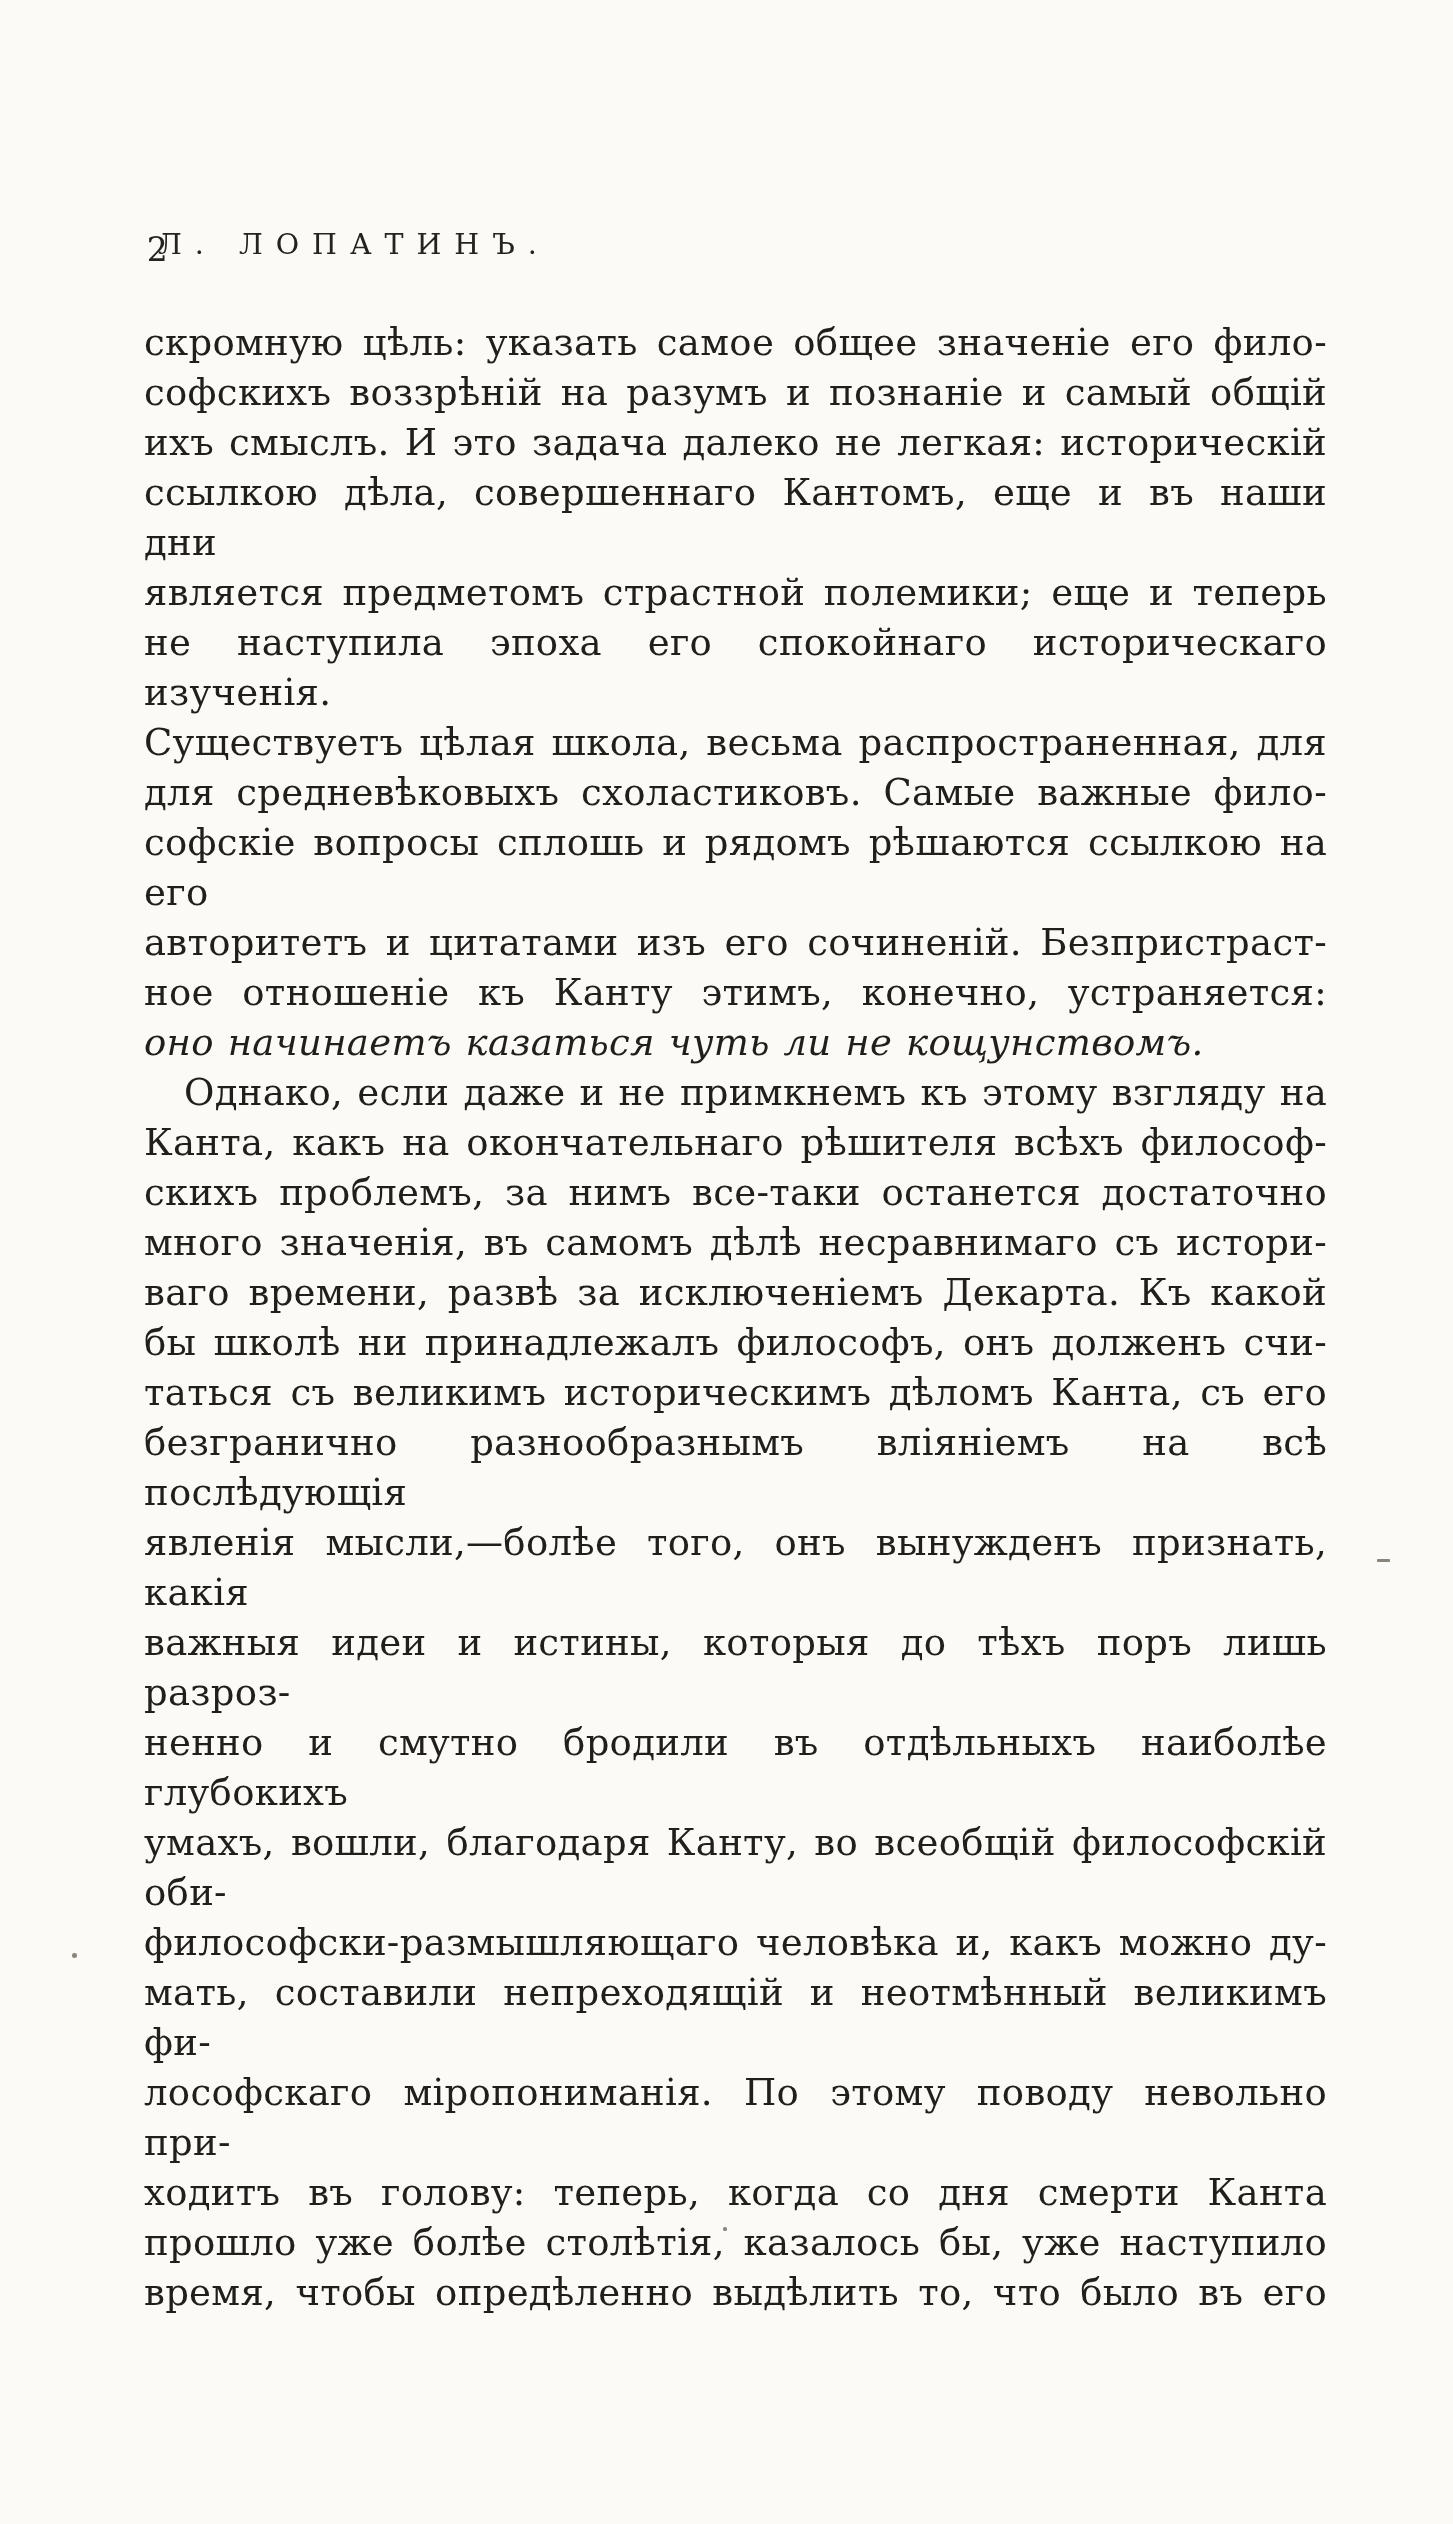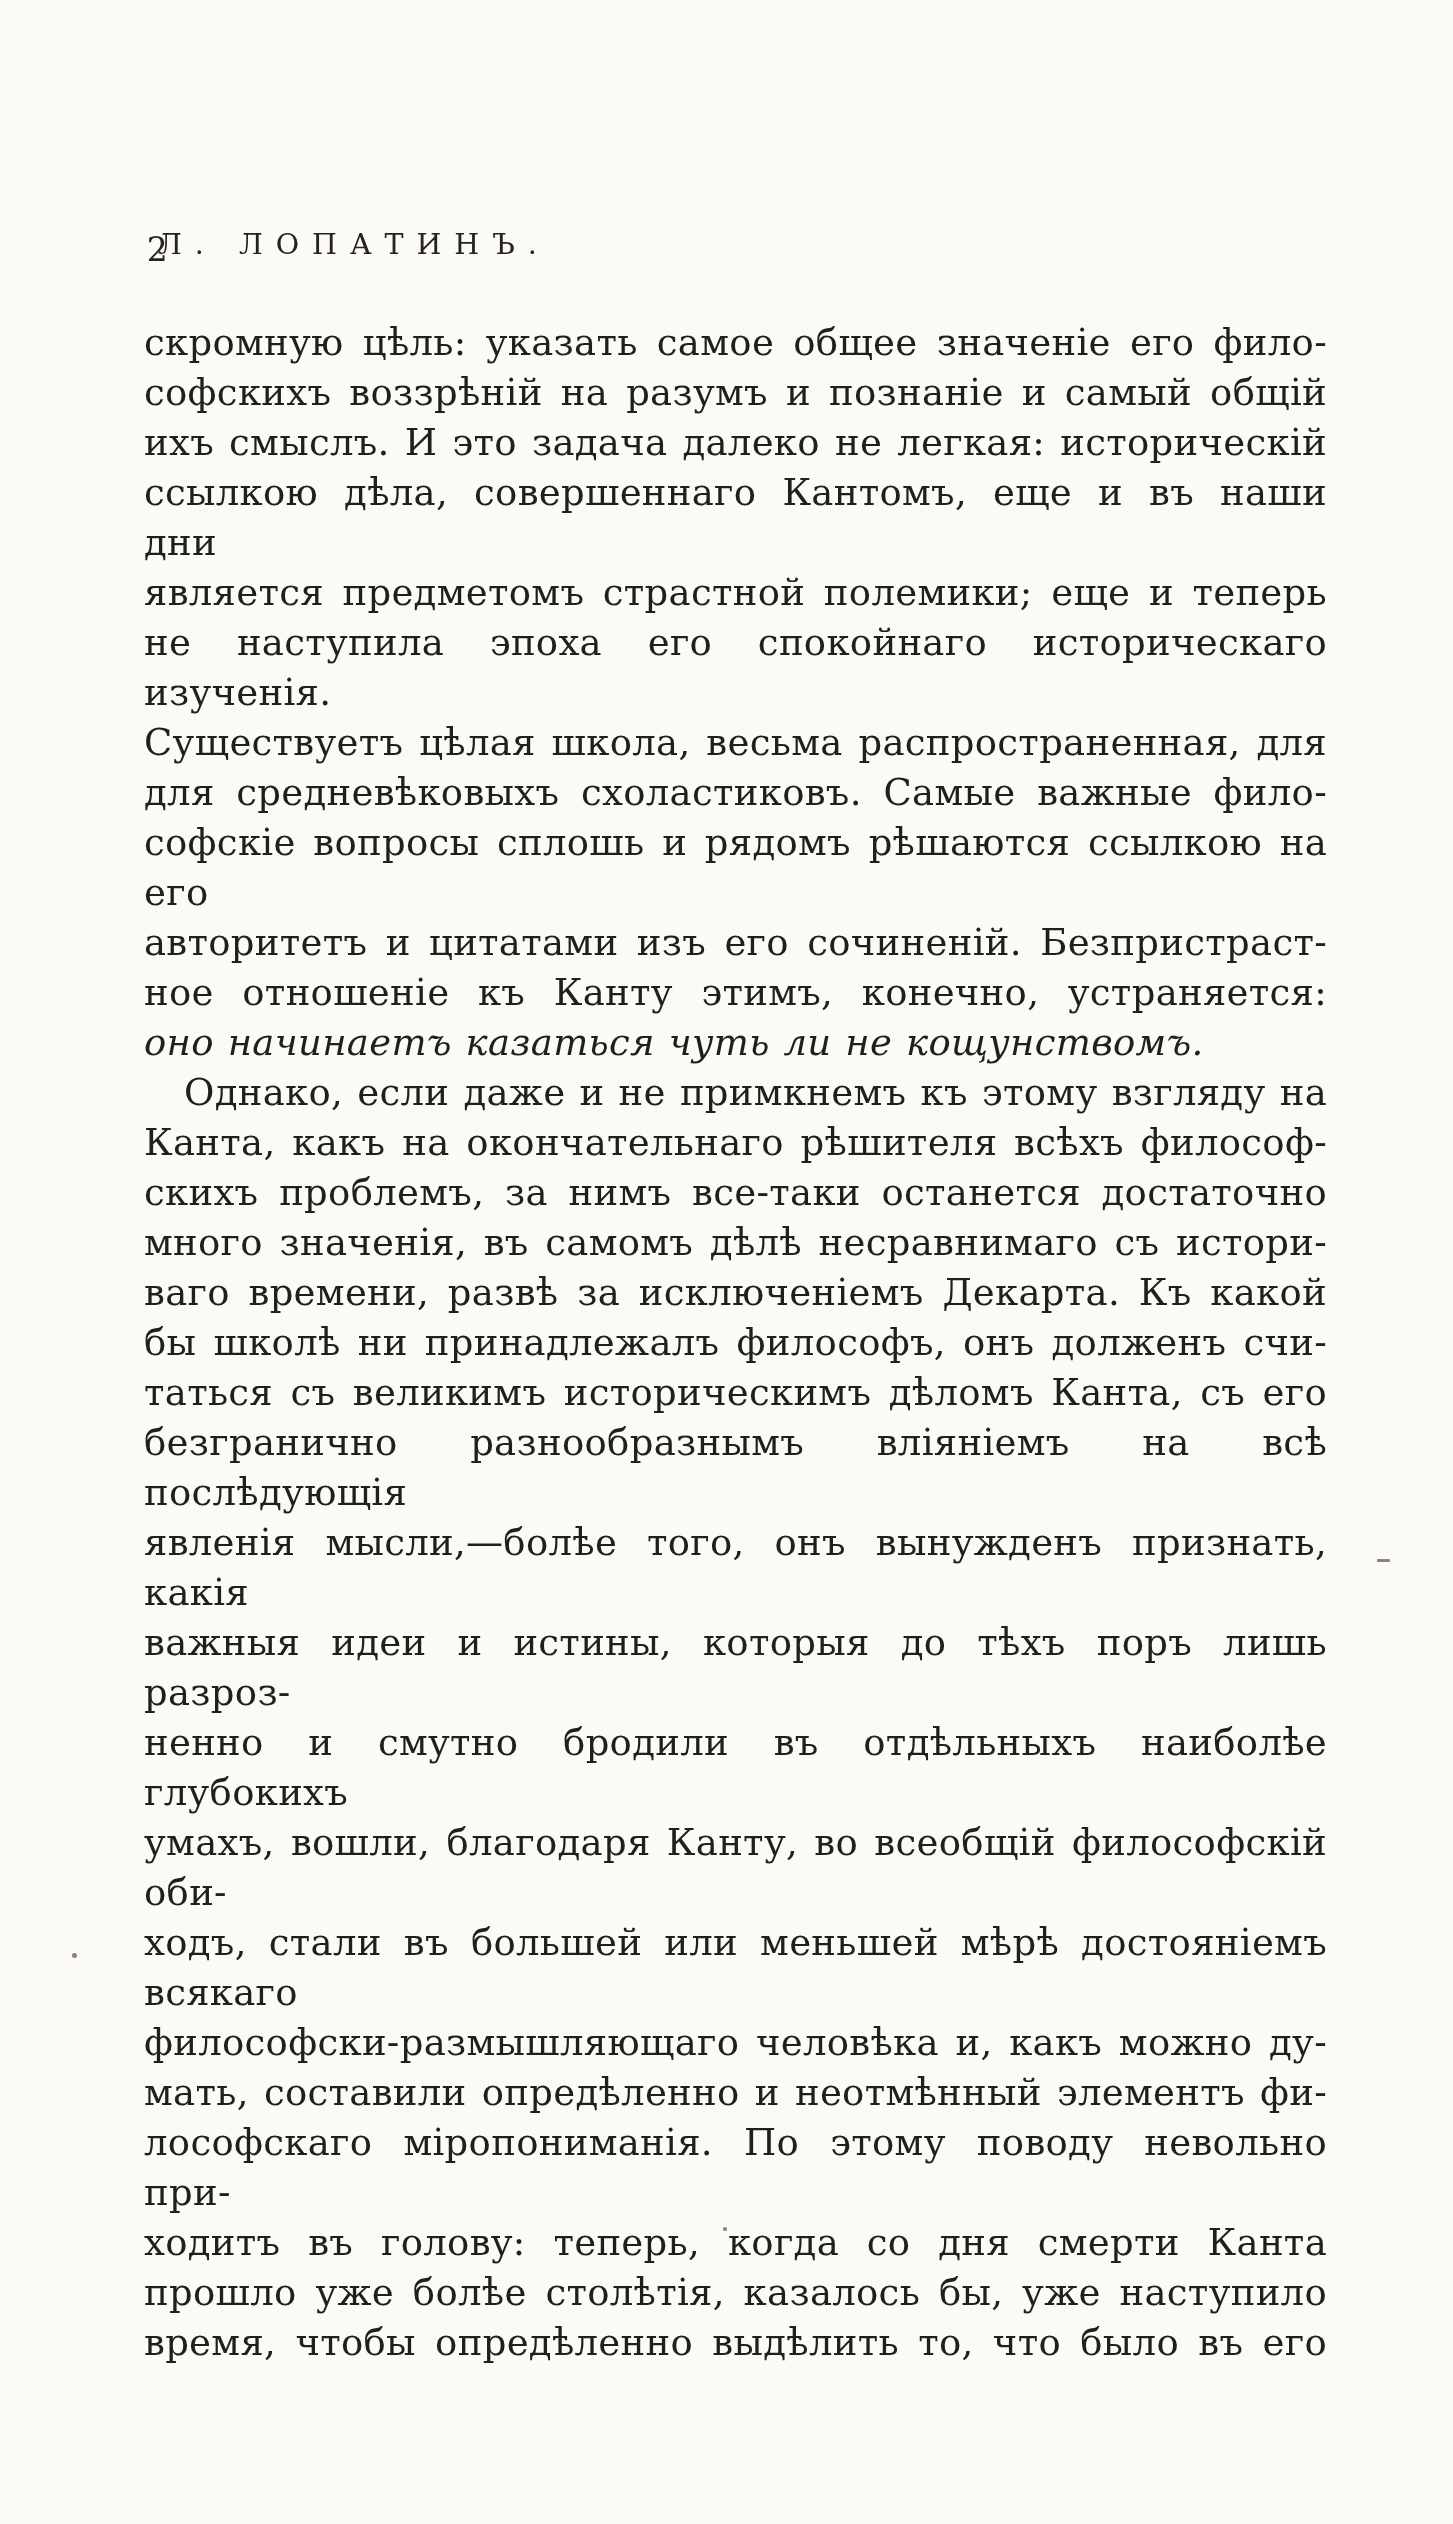--- a/index.html
+++ b/index.html
@@ -92,23 +92,22 @@
       <div class="line">скихъ проблемъ, за нимъ все-таки останется достаточно</div>
       <div class="line">много значенія, въ самомъ дѣлѣ несравнимаго съ истори-</div>
       <div class="line">ваго времени, развѣ за исключеніемъ Декарта. Къ какой</div>
       <div class="line">бы школѣ ни принадлежалъ философъ, онъ долженъ счи-</div>
       <div class="line">таться съ великимъ историческимъ дѣломъ Канта, съ его</div>
       <div class="line">безгранично разнообразнымъ вліяніемъ на всѣ послѣдующія</div>
       <div class="line">явленія мысли,—болѣе того, онъ вынужденъ признать, какія</div>
       <div class="line">важныя идеи и истины, которыя до тѣхъ поръ лишь разроз-</div>
       <div class="line">ненно и смутно бродили въ отдѣльныхъ наиболѣе глубокихъ</div>
       <div class="line">умахъ, вошли, благодаря Канту, во всеобщій философскій оби-</div>
-      <div class="line">ходъ, стали въ большей или меньшей мѣрѣ достояніемъ всякаго</div>
       <div class="line">философски-размышляющаго человѣка и, какъ можно ду-</div>
-      <div class="line">мать, составили опредѣленно и неотмѣнный элементъ фи-</div>
+      <div class="line">мать, составили непреходящій и неотмѣнный великимъ фи-</div>
       <div class="line">лософскаго міропониманія. По этому поводу невольно при-</div>
       <div class="line">ходитъ въ голову: теперь, когда со дня смерти Канта</div>
       <div class="line">прошло уже болѣе столѣтія, казалось бы, уже наступило</div>
       <div class="line">время, чтобы опредѣленно выдѣлить то, что было въ его</div>
     </div>
 
   <div class="speck dash" style="left:1377px; top:1559px; width:13px; height:2.8px;"></div>
   <div class="speck" style="left:72px; top:1953px; width:4.6px; height:4.6px;"></div>
   <div class="speck" style="left:723px; top:2227px; width:3.7px; height:3.7px;"></div>
 

